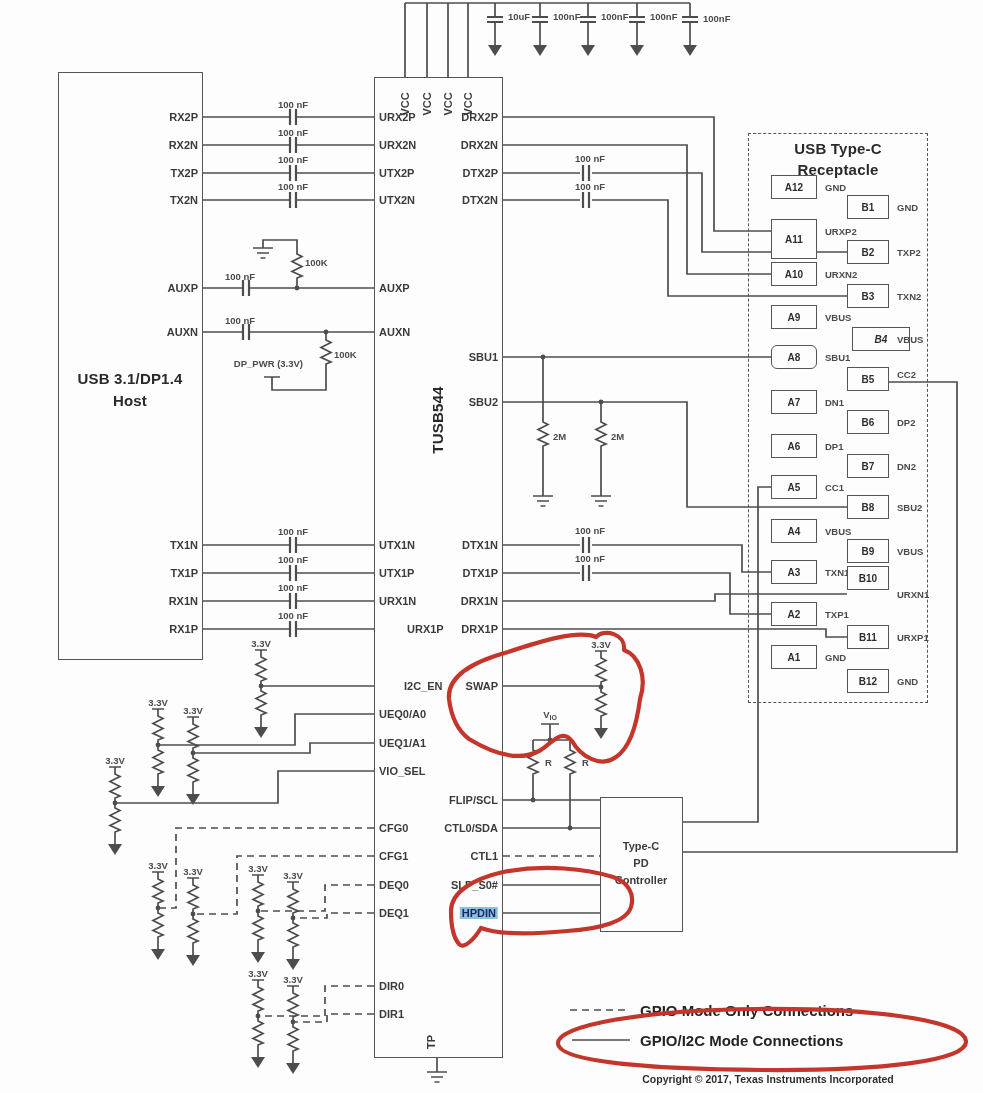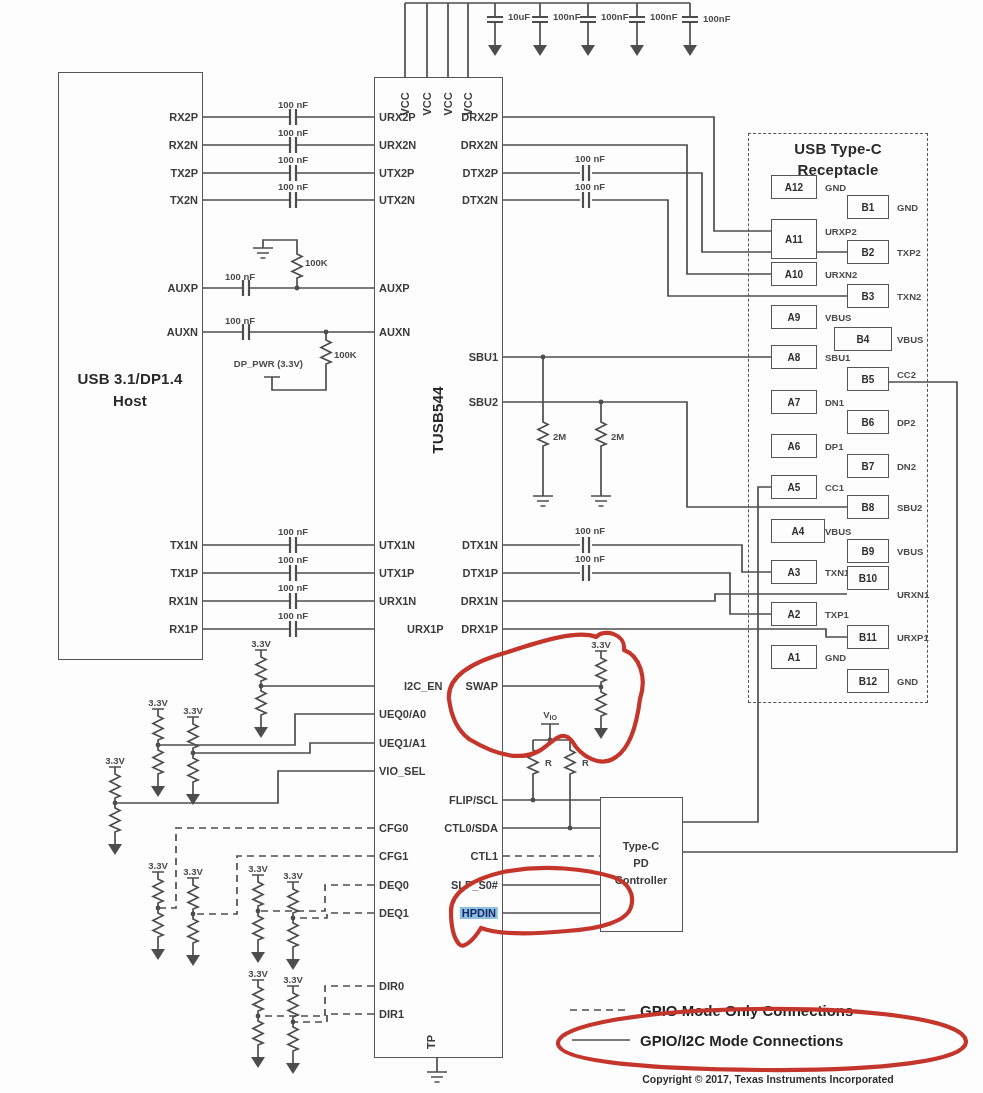--- a/index.html
+++ b/index.html
@@ -330,45 +330,45 @@
 <span class="lbl s" style="left:258px;top:973px;">3.3V</span>
 <span class="lbl s" style="left:293px;top:979px;">3.3V</span>
 
 <span class="lbl big" style="left:838px;top:148px;">USB Type-C</span>
 <span class="lbl big" style="left:838px;top:169px;">Receptacle</span>
 
 <div class="pinbox" style="left:771px;top:175px;width:46px;height:24px;">A12</div>
 <div class="pinbox" style="left:771px;top:219px;width:46px;height:40px;">A11</div>
 <div class="pinbox" style="left:771px;top:262px;width:46px;height:24px;">A10</div>
 <div class="pinbox" style="left:771px;top:305px;width:46px;height:24px;">A9</div>
-<div class="pinbox" style="left:771px;top:345px;width:46px;height:24px;">A8</div>
+<div class="pinbox" style="left:771px;top:345px;width:46px;height:24px;border-radius:6px;">A8</div>
 <div class="pinbox" style="left:771px;top:390px;width:46px;height:24px;">A7</div>
 <div class="pinbox" style="left:771px;top:434px;width:46px;height:24px;">A6</div>
 <div class="pinbox" style="left:771px;top:475px;width:46px;height:24px;">A5</div>
-<div class="pinbox" style="left:771px;top:519px;width:54px;height:24px;">A4</div>
+<div class="pinbox" style="left:771px;top:519px;width:46px;height:24px;">A4</div>
 <div class="pinbox" style="left:771px;top:560px;width:46px;height:24px;">A3</div>
 <div class="pinbox" style="left:771px;top:602px;width:46px;height:24px;">A2</div>
 <div class="pinbox" style="left:771px;top:645px;width:46px;height:24px;">A1</div>
 <span class="lbl s ll" style="left:825px;top:187px;">GND</span>
 <span class="lbl s ll" style="left:825px;top:231px;">URXP2</span>
 <span class="lbl s ll" style="left:825px;top:274px;">URXN2</span>
 <span class="lbl s ll" style="left:825px;top:317px;">VBUS</span>
 <span class="lbl s ll" style="left:825px;top:357px;">SBU1</span>
 <span class="lbl s ll" style="left:825px;top:402px;">DN1</span>
 <span class="lbl s ll" style="left:825px;top:446px;">DP1</span>
 <span class="lbl s ll" style="left:825px;top:487px;">CC1</span>
 <span class="lbl s ll" style="left:825px;top:531px;">VBUS</span>
 <span class="lbl s ll" style="left:825px;top:572px;">TXN1</span>
 <span class="lbl s ll" style="left:825px;top:614px;">TXP1</span>
 <span class="lbl s ll" style="left:825px;top:657px;">GND</span>
 
 <div class="pinbox" style="left:847px;top:195px;width:42px;height:24px;">B1</div>
 <div class="pinbox" style="left:847px;top:240px;width:42px;height:24px;">B2</div>
 <div class="pinbox" style="left:847px;top:284px;width:42px;height:24px;">B3</div>
-<div class="pinbox" style="left:834px;top:327px;width:58px;height:24px;">B4</div>
+<div class="pinbox" style="left:852px;top:327px;width:58px;height:24px;font-style:italic;">B4</div>
 <div class="pinbox" style="left:847px;top:367px;width:42px;height:24px;">B5</div>
 <div class="pinbox" style="left:847px;top:410px;width:42px;height:24px;">B6</div>
 <div class="pinbox" style="left:847px;top:454px;width:42px;height:24px;">B7</div>
 <div class="pinbox" style="left:847px;top:495px;width:42px;height:24px;">B8</div>
 <div class="pinbox" style="left:847px;top:539px;width:42px;height:24px;">B9</div>
 <div class="pinbox" style="left:847px;top:566px;width:42px;height:24px;">B10</div>
 <div class="pinbox" style="left:847px;top:625px;width:42px;height:24px;">B11</div>
 <div class="pinbox" style="left:847px;top:669px;width:42px;height:24px;">B12</div>
 <span class="lbl s ll" style="left:897px;top:207px;">GND</span>
 <span class="lbl s ll" style="left:897px;top:252px;">TXP2</span>

